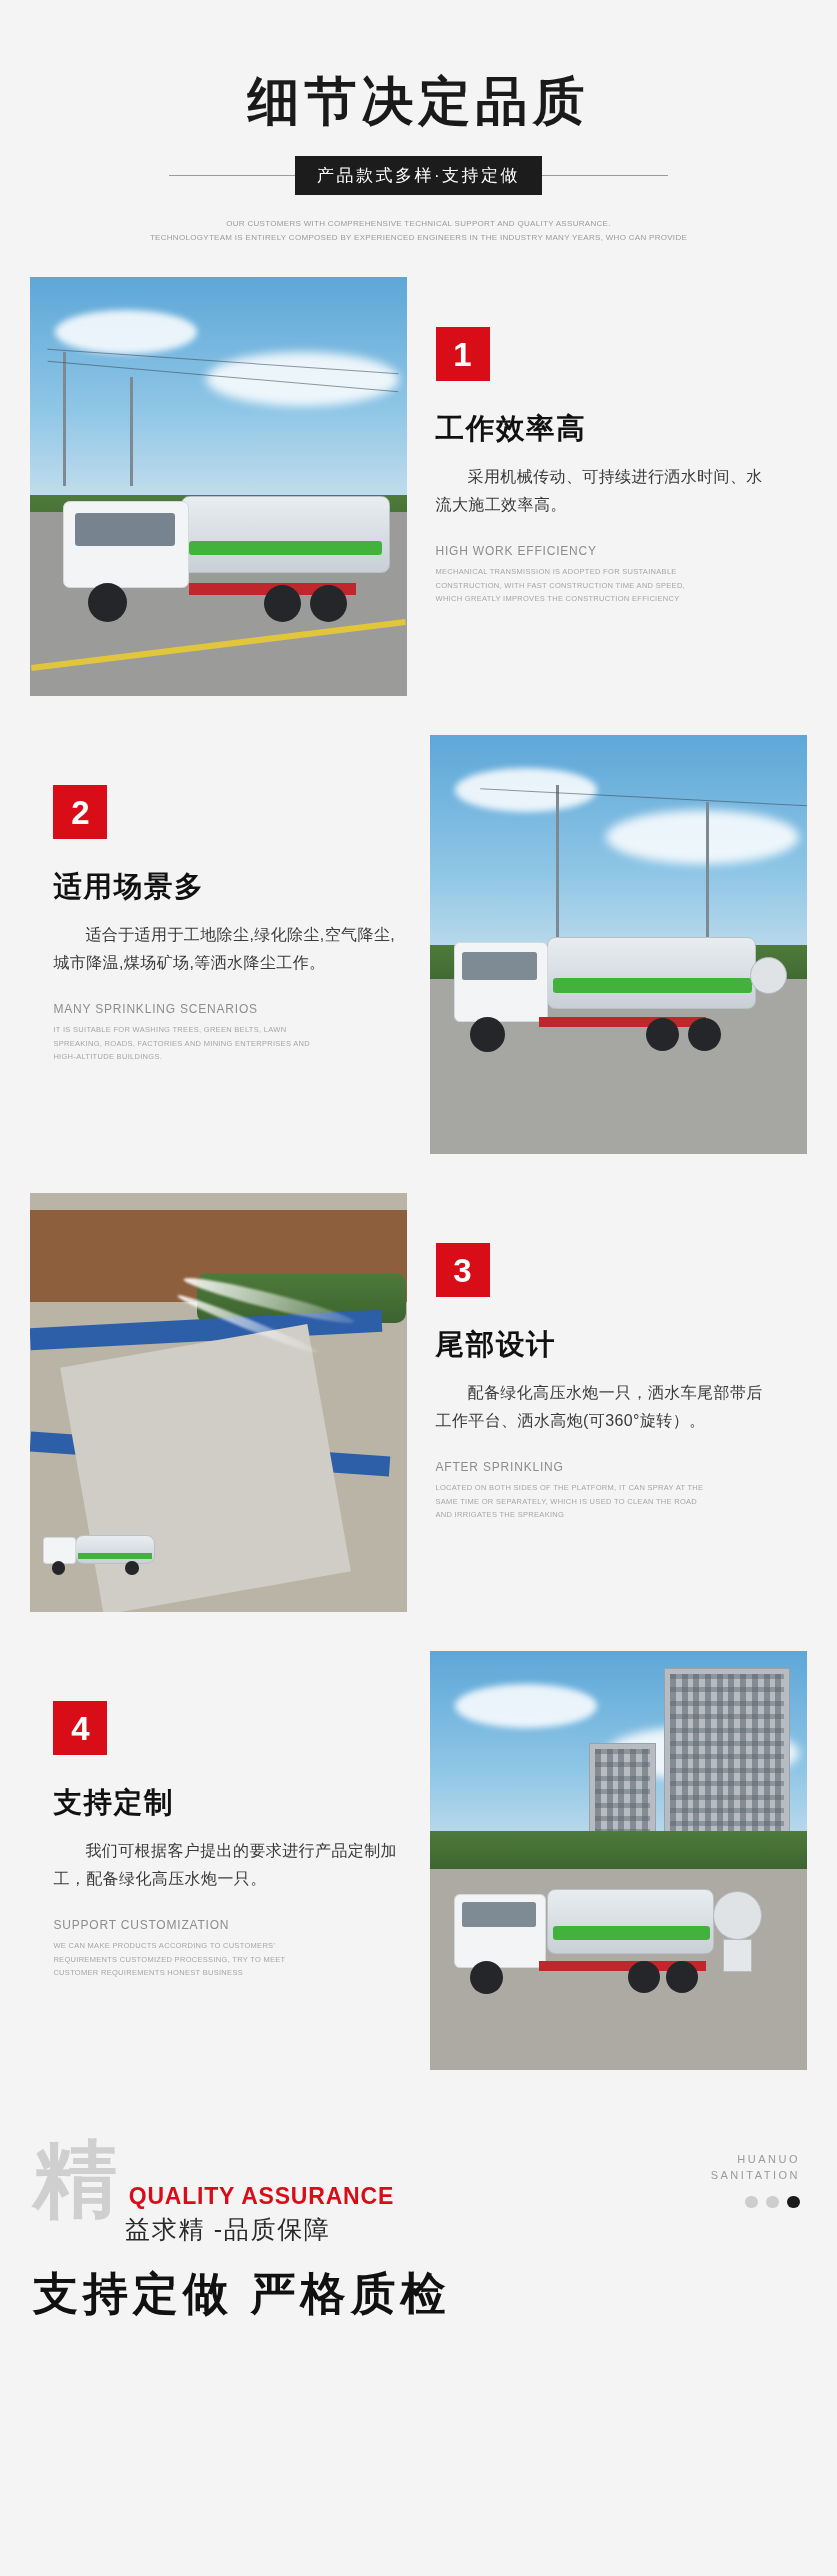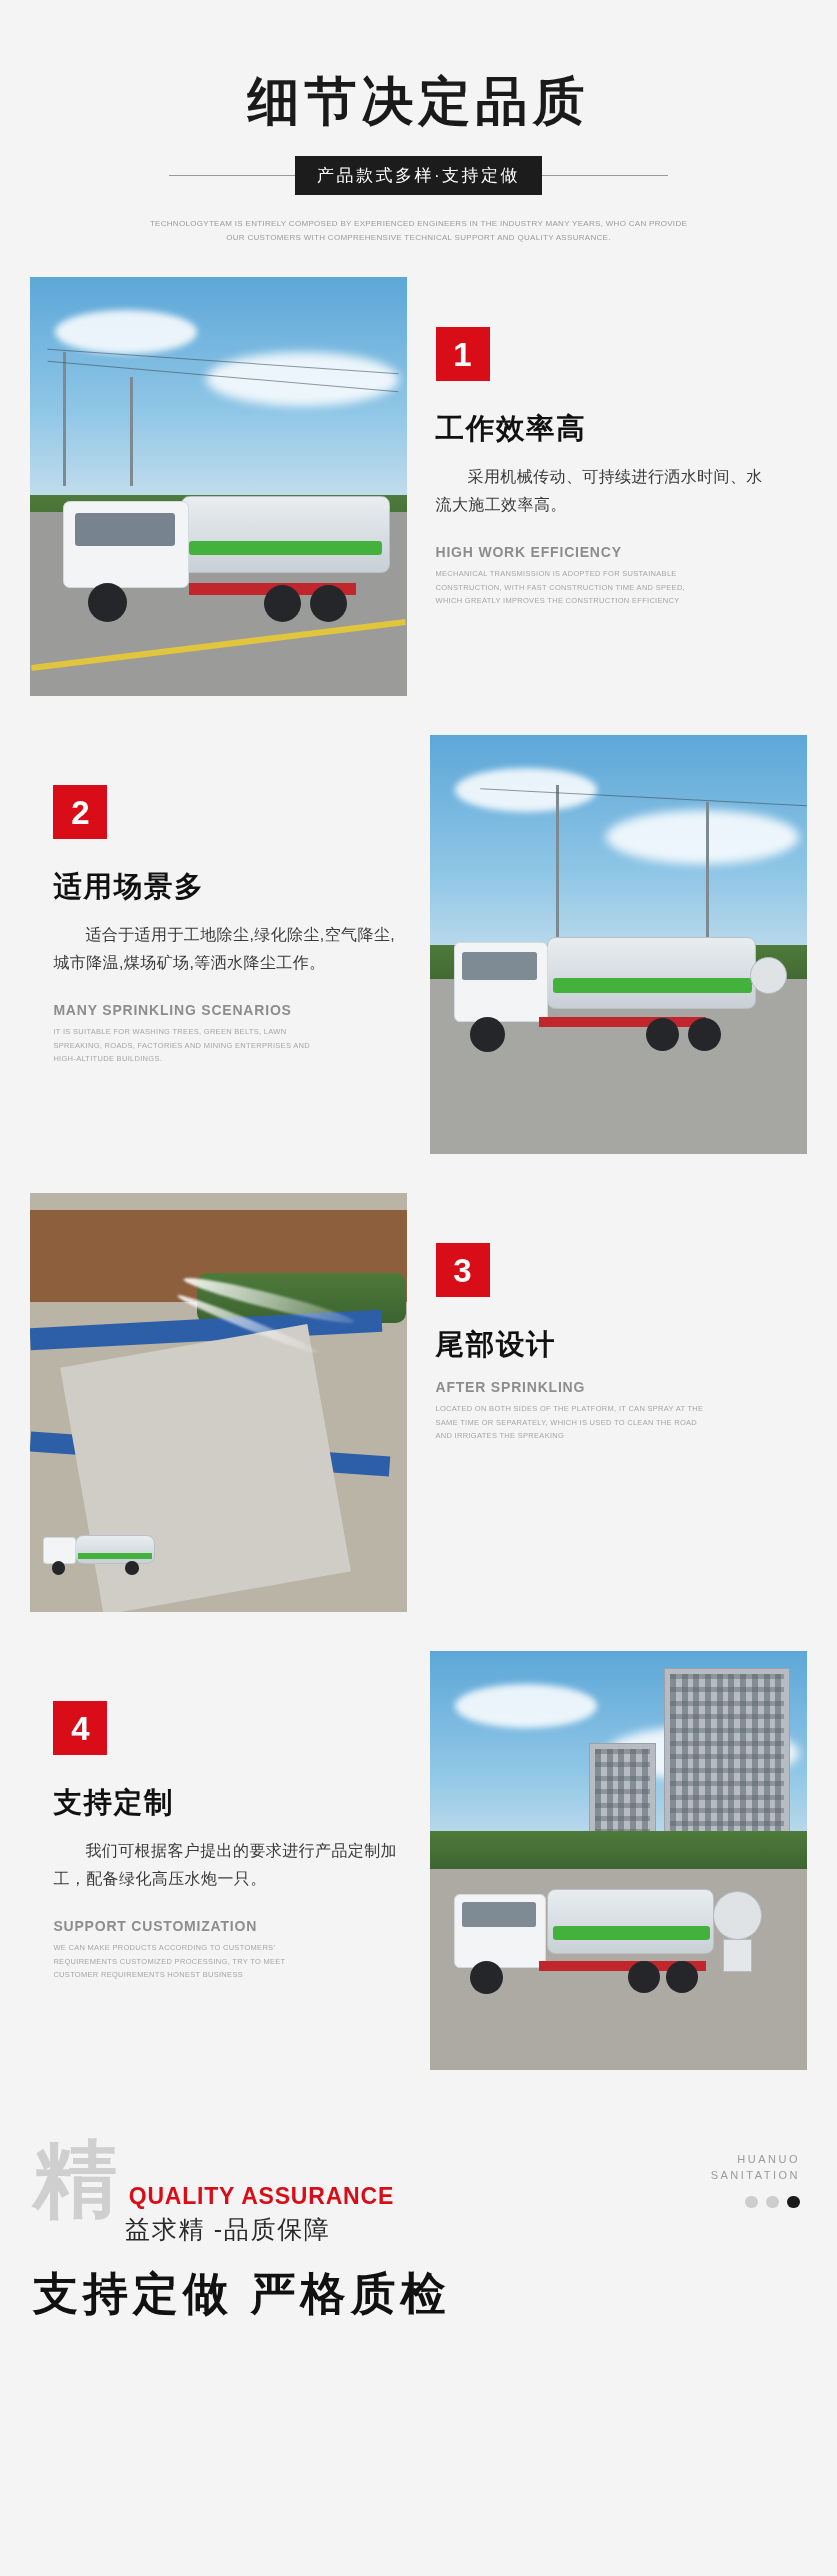--- a/index.html
+++ b/index.html
@@ -104,22 +104,22 @@
   }
   .feat-desc {
     font-size: 16px;
     color: #3a3a3a;
     line-height: 1.75;
     text-indent: 32px;
     letter-spacing: 0.4px;
     margin-bottom: 25px;
   }
   .feat-en-title {
-    font-size: 14px;
-    font-weight: bold;
+    font-size: 12px;
+    font-weight: normal;
     color: #8d8d8d;
     letter-spacing: 0.8px;
     margin-bottom: 7.5px;
   }
   .feat-en-desc {
     font-size: 7.5px;
     color: #a6a6a6;
     line-height: 1.75;
     letter-spacing: 0.3px;
     text-transform: uppercase;
@@ -279,22 +279,22 @@
 <div class="page">
 
   <div class="header">
     <h1>细节决定品质</h1>
     <div class="rule-wrap">
       <div class="rule"></div>
       <div class="subbar">产品款式多样·支持定做</div>
       <div class="rule"></div>
     </div>
     <div class="en">
+      <div>our customers with comprehensive technical support and quality assurance.</div>
       <div>Technologyteam is entirely composed by experienced engineers in the industry many years, who can provide</div>
-      <div>our customers with comprehensive technical support and quality assurance.</div>
     </div>
   </div>
 
   <div class="block">
     <div class="photo">
       <div class="sky clouds" style="height:58%"></div>
       <div class="treeline" style="top:52%"></div>
       <div class="ground" style="height:44%"></div>
       <div class="roadline" style="left:0;bottom:49px;width:100%;transform:rotate(-7deg)"></div>
       <div class="pole" style="left:33px;top:75px;height:134px"></div>
@@ -365,20 +365,21 @@
         <div class="tank" style="left:37px;top:6.7px;width:80px;height:28.5px;"></div>
         <div class="cab" style="left:5px;top:8.4px;width:33px;height:27px;border-radius:3.3px;"></div>
         <div class="greenstripe" style="left:40px;top:25px;width:74px;height:5.9px;"></div>
         <div class="wheel" style="left:13.4px;top:33px;width:13.4px;height:13.4px;"></div>
         <div class="wheel" style="left:87px;top:33px;width:13.4px;height:13.4px;"></div>
       </div>
     </div>
     <div class="text-col">
       <div class="numbox">3</div>
       <div class="feat-title">尾部设计</div>
+      <div class="feat-desc">配备绿化高压水炮一只，洒水车尾部带后工作平台、洒水高炮(可360°旋转）。</div>
       <div class="feat-en-title">AFTER SPRINKLING</div>
       <div class="feat-en-desc">LOCATED ON BOTH SIDES OF THE PLATFORM, IT CAN SPRAY AT THE SAME TIME OR SEPARATELY, WHICH IS USED TO CLEAN THE ROAD AND IRRIGATES THE SPREAKING</div>
     </div>
   </div>
 
   <div class="block reverse">
     <div class="photo">
       <div class="sky clouds" style="height:52%"></div>
       <div class="building" style="left:234px;top:17px;width:126px;height:176px;">
           <div class="wins"></div>

